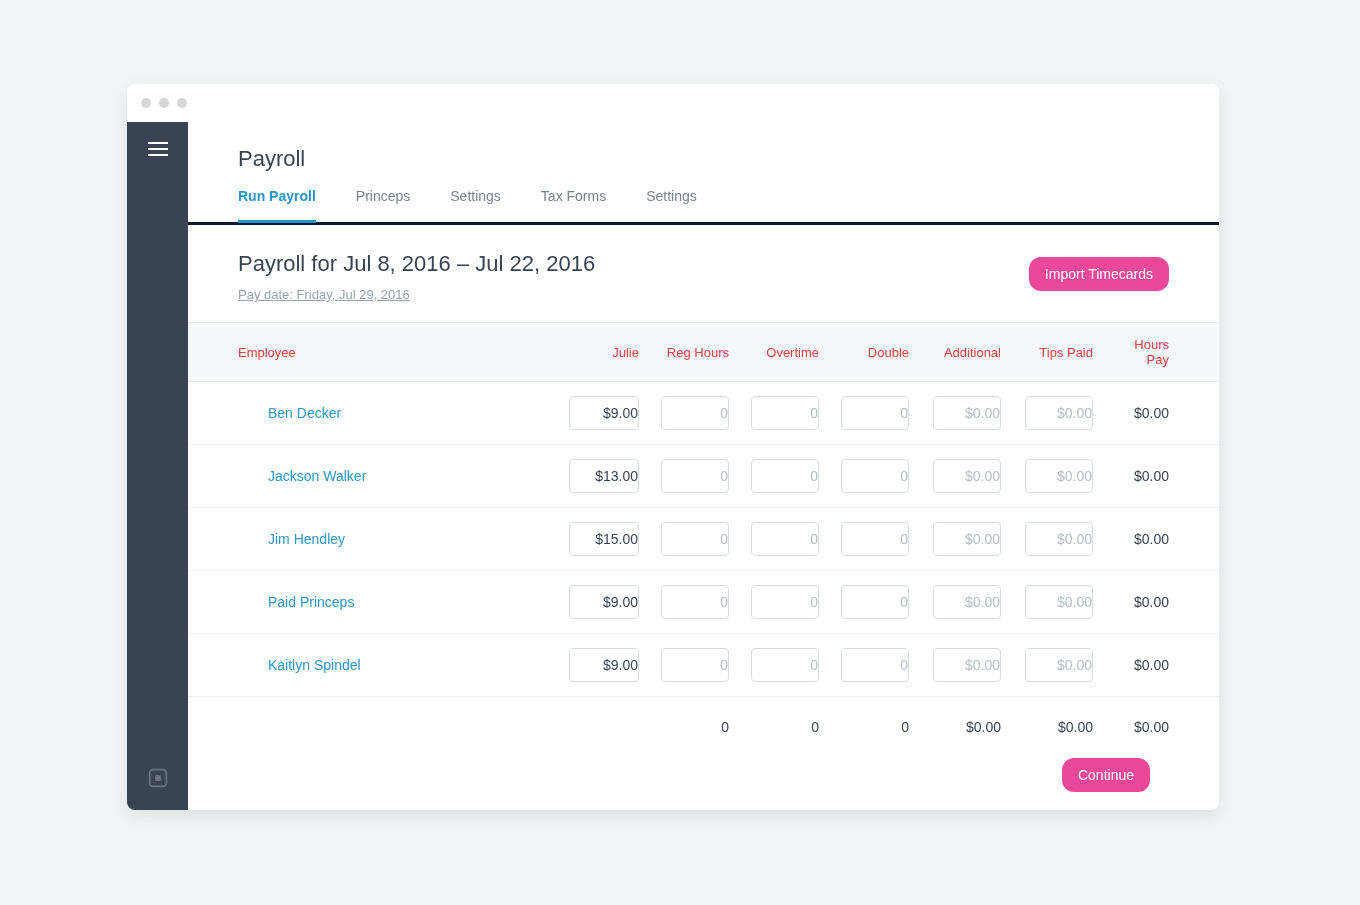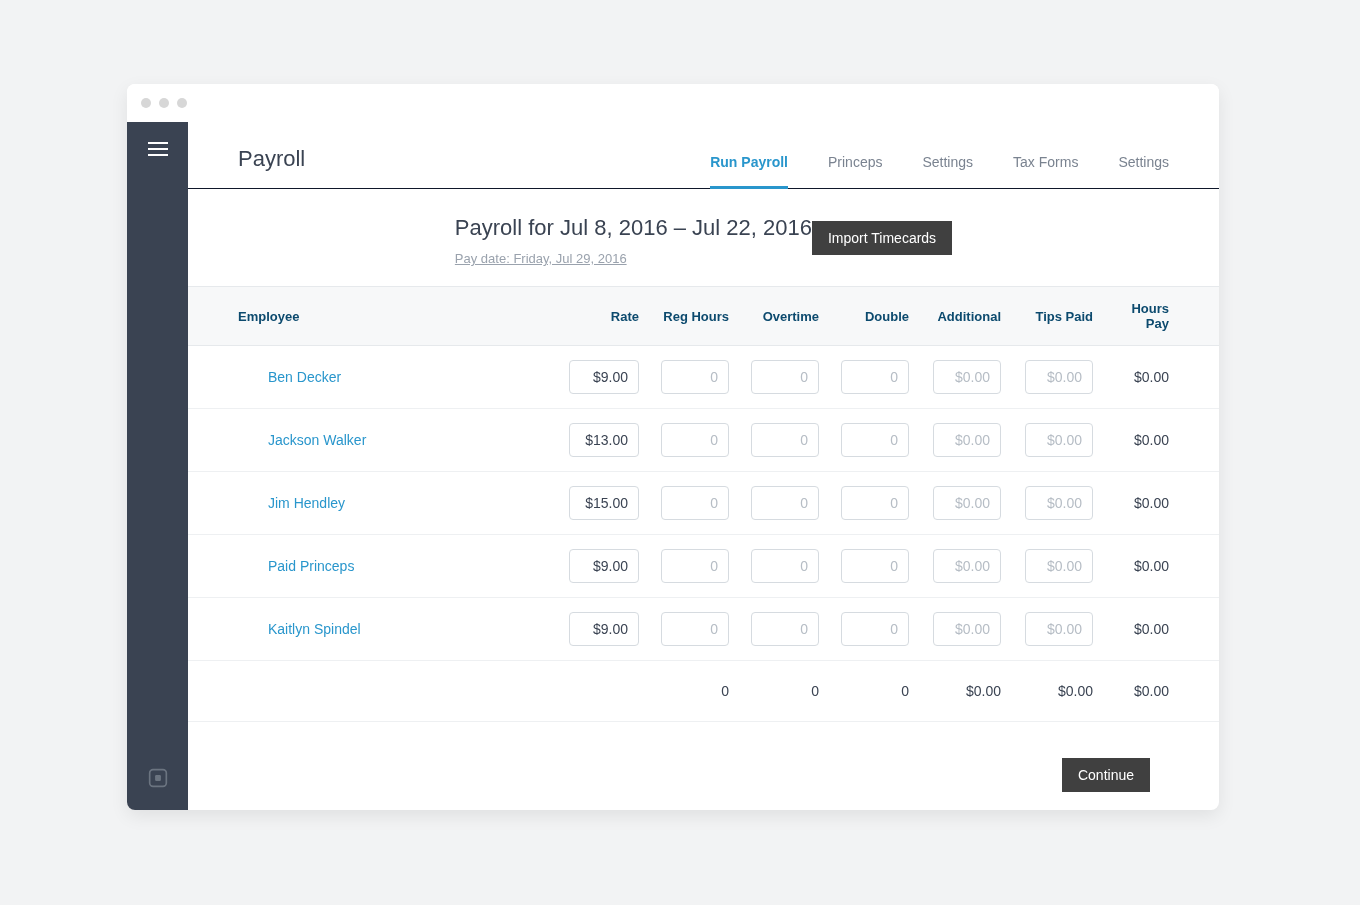--- a/index.html
+++ b/index.html
@@ -45,67 +45,67 @@
     padding-bottom: 22px;
   }
   .hamburger { display:flex; flex-direction:column; gap:4px; cursor:pointer; }
   .hamburger span { display:block; width:20px; height:2px; background:#fff; }
   .logo-square {
     width:20px; height:20px;
   }
   .content { flex:1; display:flex; flex-direction:column; min-width:0; }
   .header {
     padding: 24px 50px 0 50px;
-    border-bottom: 1px solid #0f172a;
+    border-bottom: 3px solid #0f172a;
     display:flex;
-    align-items:flex-end;
     justify-content:space-between;
+    flex-direction:column;
   }
   .page-title {
     font-size: 22px;
     font-weight: 400;
     color: #3a4352;
     padding-bottom: 16px;
   }
   .tabs { display:flex; gap:40px; }
   .tab {
     font-size: 14px;
     color: #7a8390;
     padding-bottom: 16px;
     cursor:pointer;
     border-bottom: 3px solid transparent;
     margin-bottom:-1px;
   }
   .tab.active { color:#2996cc; border-bottom-color:#2996cc;font-weight:bold; }
   .subheader {
     padding: 26px 50px 20px 50px;
     display:flex;
-    justify-content:center;
+    justify-content:space-between;
     align-items:flex-start;
   }
   .subheader h2 { font-size:22px; font-weight:400; color:#3a4352; }
   .paydate { font-size:13px; color:#9aa2ad; margin-top:10px;text-decoration:underline; }
   .btn {
-    background:#404040;
+    background:#ec4899;
     color:#fff;
     font-size:14px;
     font-weight:500;
     border:none;
-    border-radius:0;
+    border-radius:12px;
     padding:9px 16px;
     cursor:pointer;
   }
   .btn.import { margin-top:6px; }
   .table-wrap { flex:1; overflow:auto; }
   table { width:100%; border-collapse:collapse; }
   thead th {
     text-align:right;
     font-size:13px;
-    font-weight:700;
-    color:#0c4a6e;
+    font-weight:400;
+    color:#ef4444;
     background:#f7f8f9;
     border-top:1px solid #e6e9ec;
     border-bottom:1px solid #e6e9ec;
     padding:14px 8px;
   }
   thead th:first-child { text-align:left; padding-left:50px; }
   thead th:last-child { padding-right:50px; }
   tbody td {
     border-bottom:1px solid #eef0f2;
     padding:14px 8px;
@@ -115,21 +115,20 @@
   }
   tbody td:first-child { text-align:left; padding-left:80px; }
   tbody td:last-child { padding-right:50px; }
   .emp-link { color:#2996cc; font-weight:500; cursor:pointer; }
   .cell-input {
     width:68px;
     height:34px;
     border:1px solid #d6dbe0;
     border-radius:4px;
     text-align:right;
-    padding-right:10px;
     font-size:14px;
     color:#3a4352;
   }
   .cell-input.rate { width:70px; }
   .cell-input::placeholder { color:#b6bdc5; }
   tfoot td {
     padding:22px 8px;
     text-align:right;
     font-size:14px;
     color:#3a4352;
@@ -198,21 +197,21 @@
               <col class="c-num">
               <col class="c-num">
               <col class="c-num">
               <col class="c-mon">
               <col class="c-mon">
               <col class="c-gross">
           </colgroup>
           <thead>
             <tr>
               <th>Employee</th>
-              <th>Rate</th>
+              <th>Julie</th>
               <th>Reg Hours</th>
               <th>Overtime</th>
               <th>Double</th>
               <th>Additional</th>
               <th>Tips Paid</th>
               <th>Hours Pay</th>
             </tr>
           </thead>
           <tbody id="payroll-rows">
               <tr>

